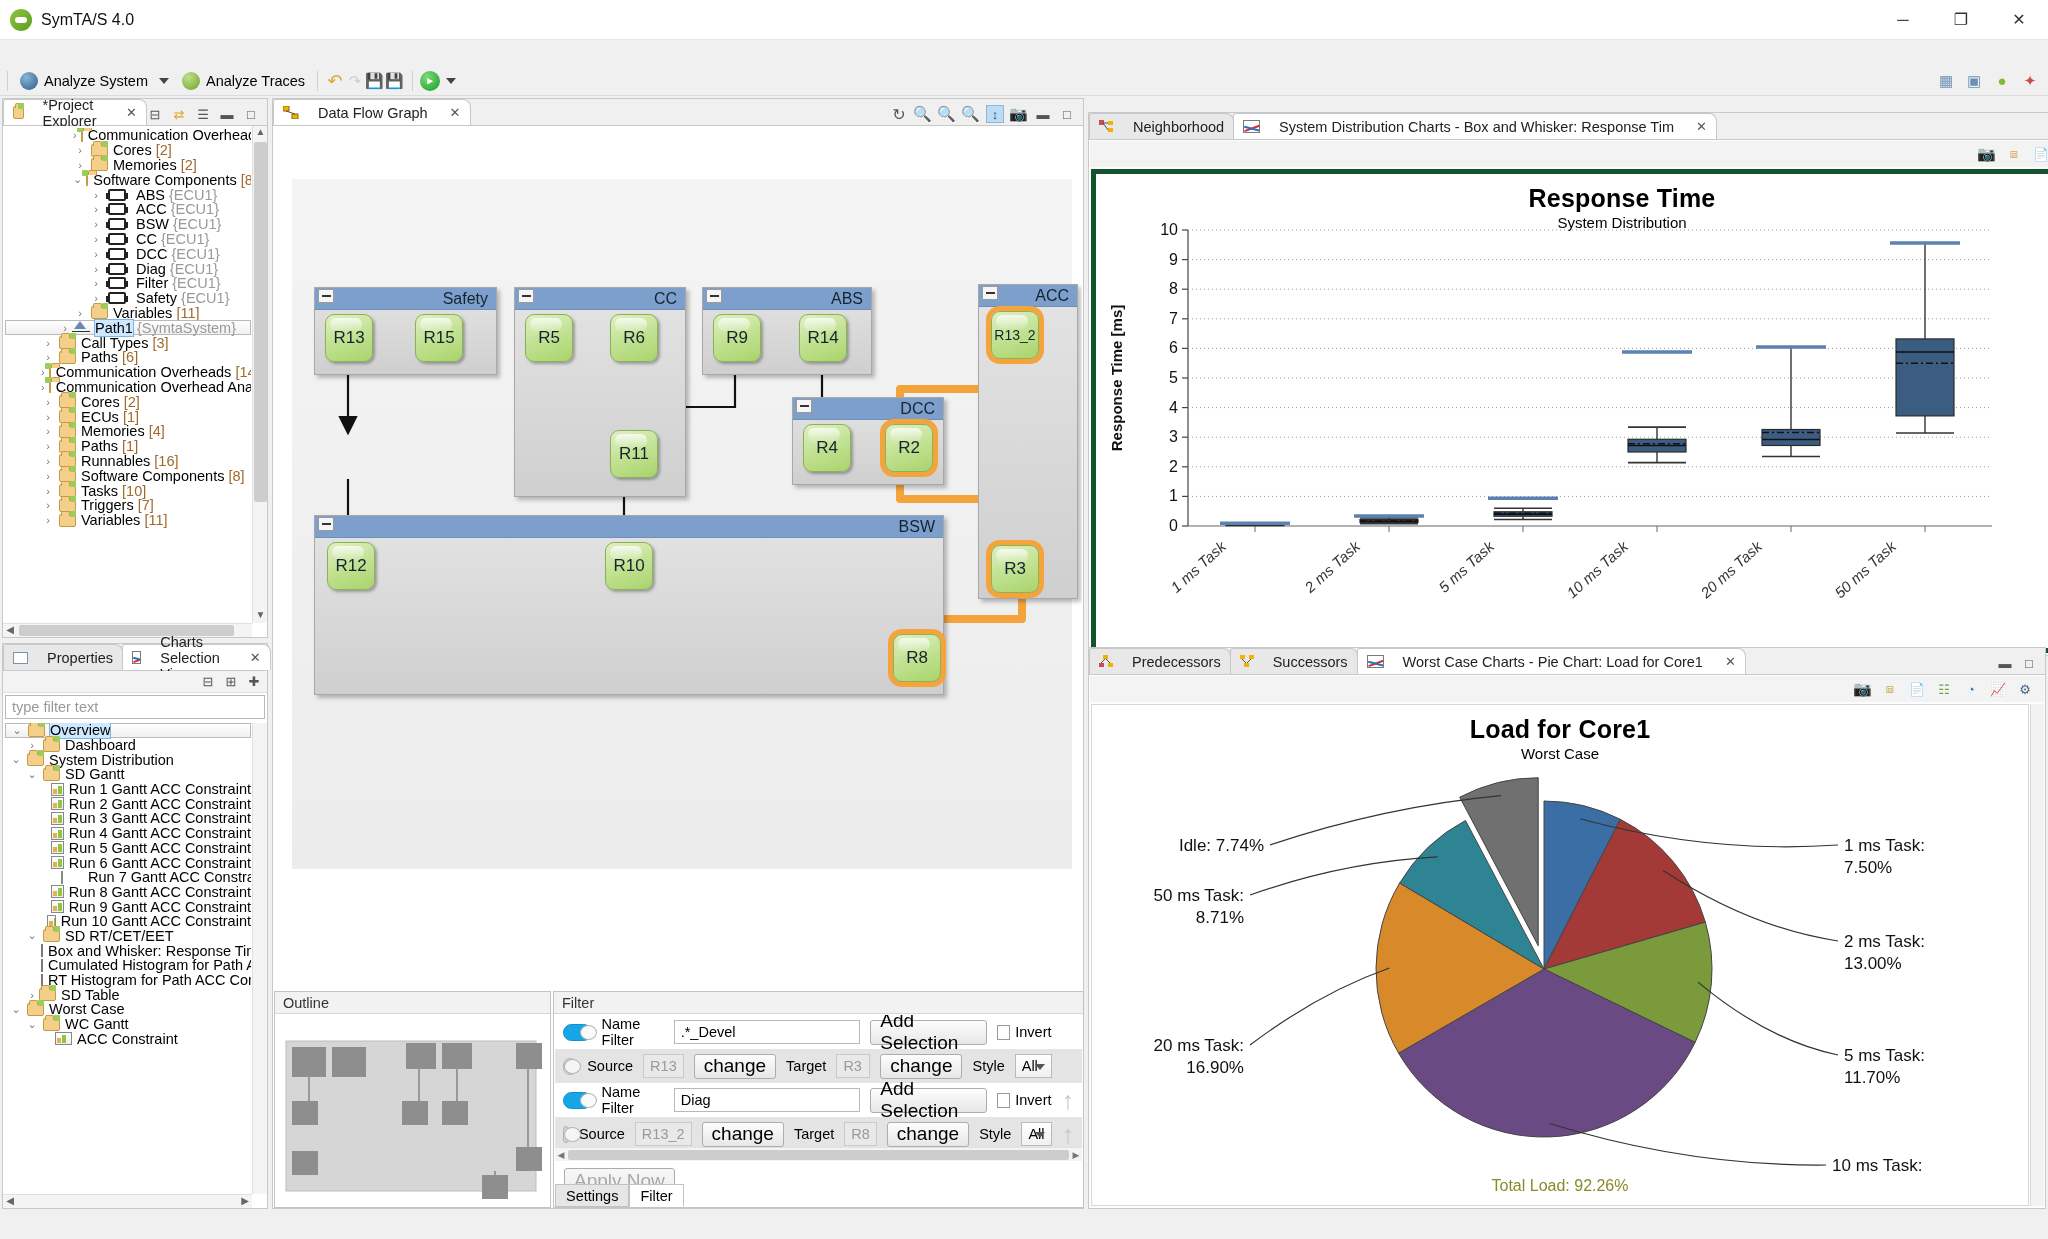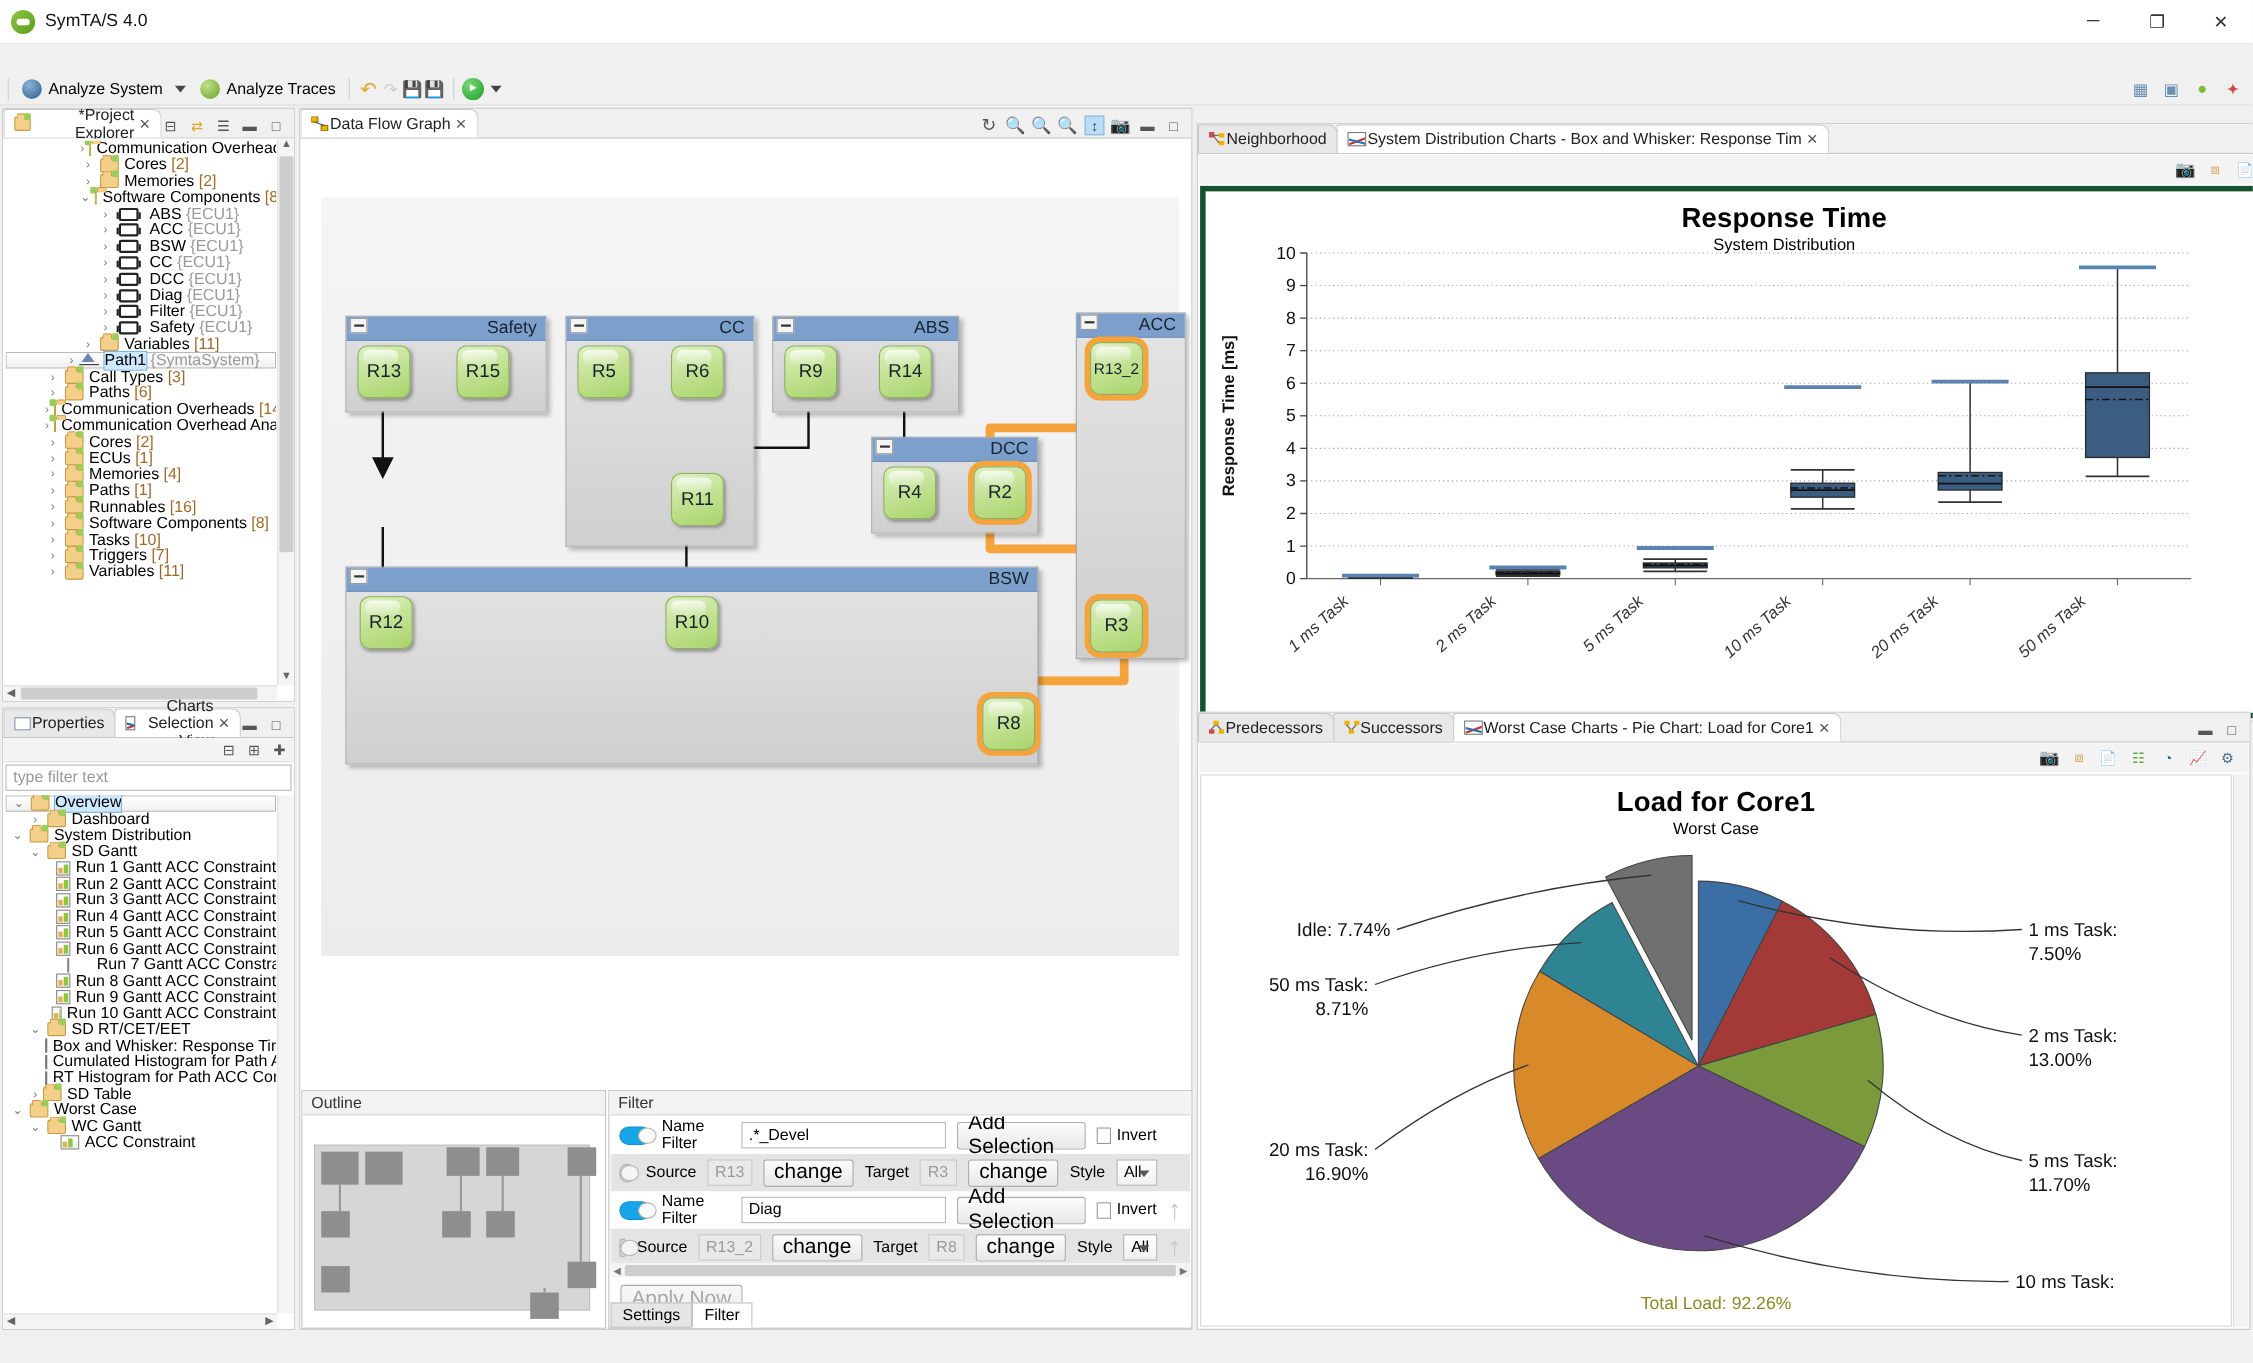--- a/index.html
+++ b/index.html
@@ -38,23 +38,23 @@
   .tb-ic { width:20px;height:20px;display:inline-flex;align-items:center;justify-content:center;font-size:15px;color:#7b7b7b;}
   .tb-ic.arrow-y{color:#e0a72c;font-size:18px;}
   .tb-ic.disk{color:#6a8fb5;}
   .tb-run{width:20px;height:20px;border-radius:50%;background:radial-gradient(circle at 35% 30%,#7ddb77,#159b25);display:inline-flex;align-items:center;justify-content:center;color:#fff;font-size:10px;}
   .tb-right { margin-left:auto; display:flex; align-items:center; gap:8px; padding-right:8px;}
 
   
   .panel { position:absolute; background:#fdfdfd; border:1px solid #c8c8c8; }
   .tabstrip { height:27px; background:#f0f0f0; display:flex; align-items:flex-end;
      border-bottom:1px solid #c8c8c8; position:relative; }
-  .vtab { height:26px; display:flex; align-items:center; gap:1px; padding:0 9px;
+  .vtab { height:26px; display:flex; align-items:center; gap:19px; padding:0 9px;
      font-size:14.5px; background:#e8e8e8; border:1px solid #c8c8c8; border-bottom:none;
-     border-radius:3px 8px 0 0; color:#222; margin-right:-1px;text-align:right;}
+     border-radius:3px 8px 0 0; color:#222; margin-right:-1px;}
   .vtab.active { background:#ffffff; }
   .vtab .x { color:#555; font-size:13px; margin-left:3px;}
   .tabtools { margin-left:auto; display:flex; align-items:center; gap:6px; padding:0 7px 2px 0; }
   .tt { width:18px;height:18px;display:inline-flex;align-items:center;justify-content:center;font-size:13px;color:#555;}
   .vbody { position:absolute; left:0; right:0; bottom:0; background:#fff; overflow:hidden;}
 
   
   .ic { display:inline-block; }
   .folder { width:17px;height:13px;background:#f3cf8a;border:1px solid #c79b45;border-radius:2px 3px 2px 2px; position:relative;}
   .folder::before{content:"";position:absolute;left:1px;top:-4px;width:7px;height:4px;background:#f3cf8a;border:1px solid #c79b45;border-bottom:none;border-radius:2px 2px 0 0;}

